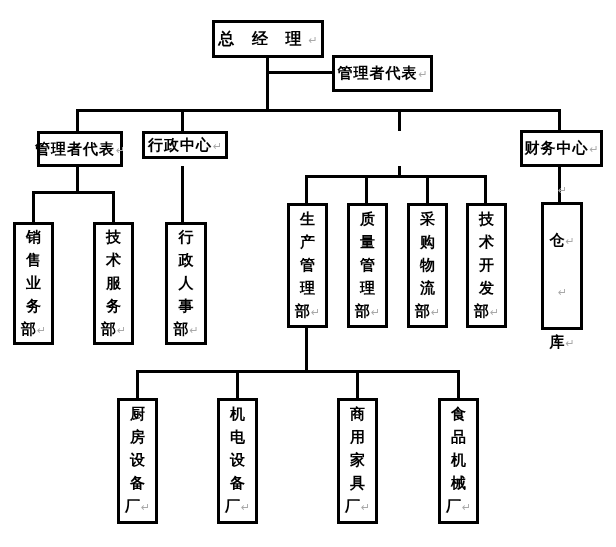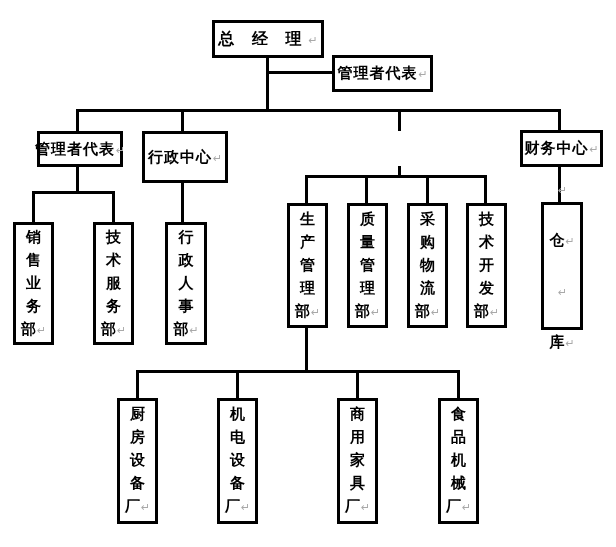--- a/index.html
+++ b/index.html
@@ -64,21 +64,21 @@
     <span class="wrap"><span>总 经 理</span><span class="rm">↵</span></span>
   </div>
 
   <div class="node h" id="n-rep" style="left:332px;top:55px;width:101px;height:37px;">
     <span class="wrap"><span>管理者代表</span><span class="rm">↵</span></span>
   </div>
 
   <div class="node h" style="left:37px;top:131px;width:86px;height:36px;">
     <span class="wrap"><span>管理者代表</span><span class="rm">↵</span></span>
   </div>
-  <div class="node h" style="left:142px;top:131px;width:86px;height:52px;">
+  <div class="node h" style="left:142px;top:131px;width:86px;height:28px;">
     <span class="wrap"><span>行政中心</span><span class="rm">↵</span></span>
   </div>
   <div class="node h" style="left:520px;top:130px;width:83px;height:37px;">
     <span class="wrap"><span>财务中心</span><span class="rm">↵</span></span>
   </div>
 
   <div class="node v" style="left:13px;top:222px;width:41px;height:123px;">
     <span class="wrap"><span>销
 售
 业

